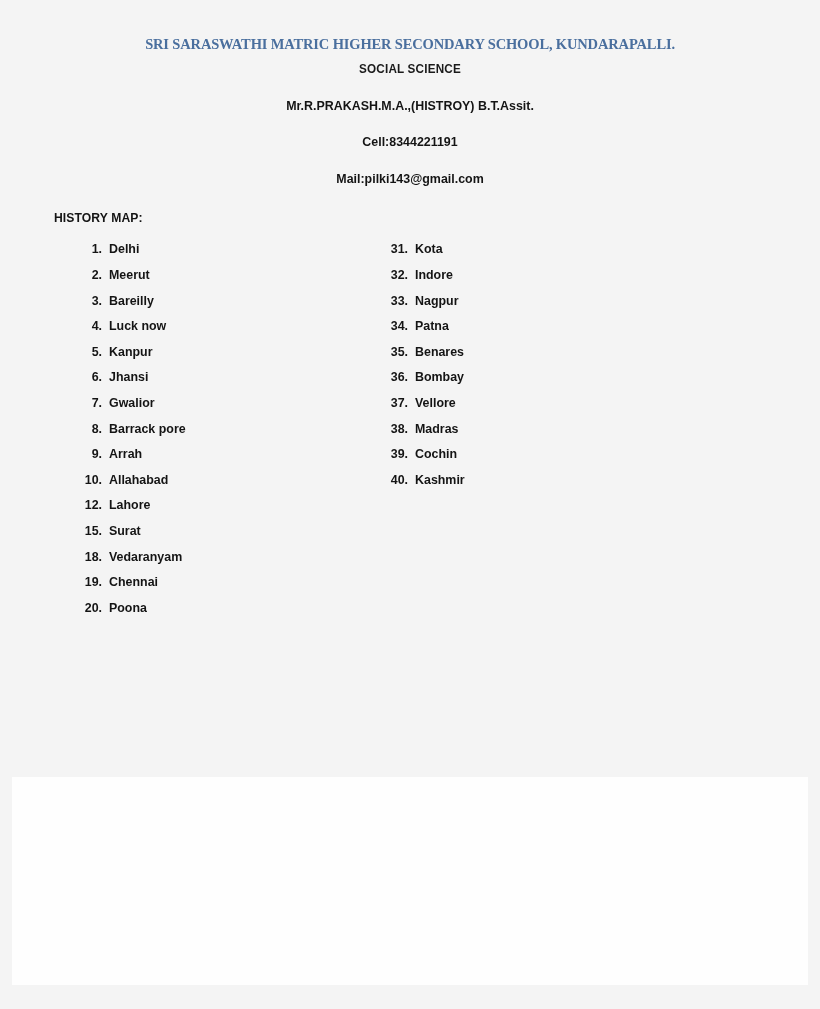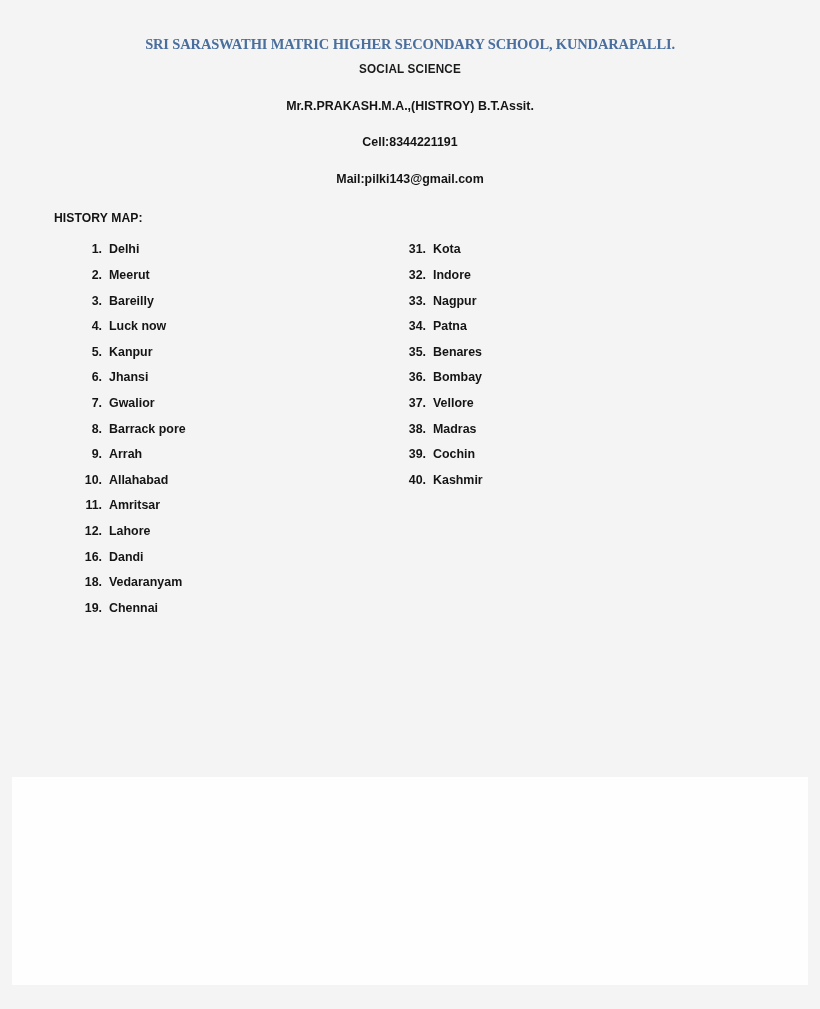--- a/index.html
+++ b/index.html
@@ -96,21 +96,21 @@
   .list-area {
     position: relative;
     margin-top: 16px;
     height: 560px;
   }
   .list-column {
     position: absolute;
     top: 0;
   }
   .col-left  { left: 72px; }
-  .col-right { left: 396px; }
+  .col-right { left: 378px; }
 
   .list-row {
     display: flex;
     align-items: baseline;
     height: 25.6px;
     font-size: 13.5px;
     font-weight: bold;
     color: #141414;
   }
   .row-num {
@@ -180,39 +180,39 @@
         </div>
         <div class="list-row">
           <span class="row-num">9.</span>
           <span class="row-label">Arrah</span>
         </div>
         <div class="list-row">
           <span class="row-num">10.</span>
           <span class="row-label">Allahabad</span>
         </div>
         <div class="list-row">
-          <span class="row-num">11.</span>
-          <span class="row-label">Amritsar</span>
-        </div>
-        <div class="list-row">
           <span class="row-num">12.</span>
           <span class="row-label">Lahore</span>
         </div>
         <div class="list-row">
-          <span class="row-num">16.</span>
-          <span class="row-label">Dandi</span>
+          <span class="row-num">15.</span>
+          <span class="row-label">Surat</span>
         </div>
         <div class="list-row">
           <span class="row-num">18.</span>
           <span class="row-label">Vedaranyam</span>
         </div>
         <div class="list-row">
           <span class="row-num">19.</span>
           <span class="row-label">Chennai</span>
         </div>
+        <div class="list-row">
+          <span class="row-num">20.</span>
+          <span class="row-label">Poona</span>
+        </div>
       </div>
     <div class="list-column col-right">
         <div class="list-row">
           <span class="row-num">31.</span>
           <span class="row-label">Kota</span>
         </div>
         <div class="list-row">
           <span class="row-num">32.</span>
           <span class="row-label">Indore</span>
         </div>

